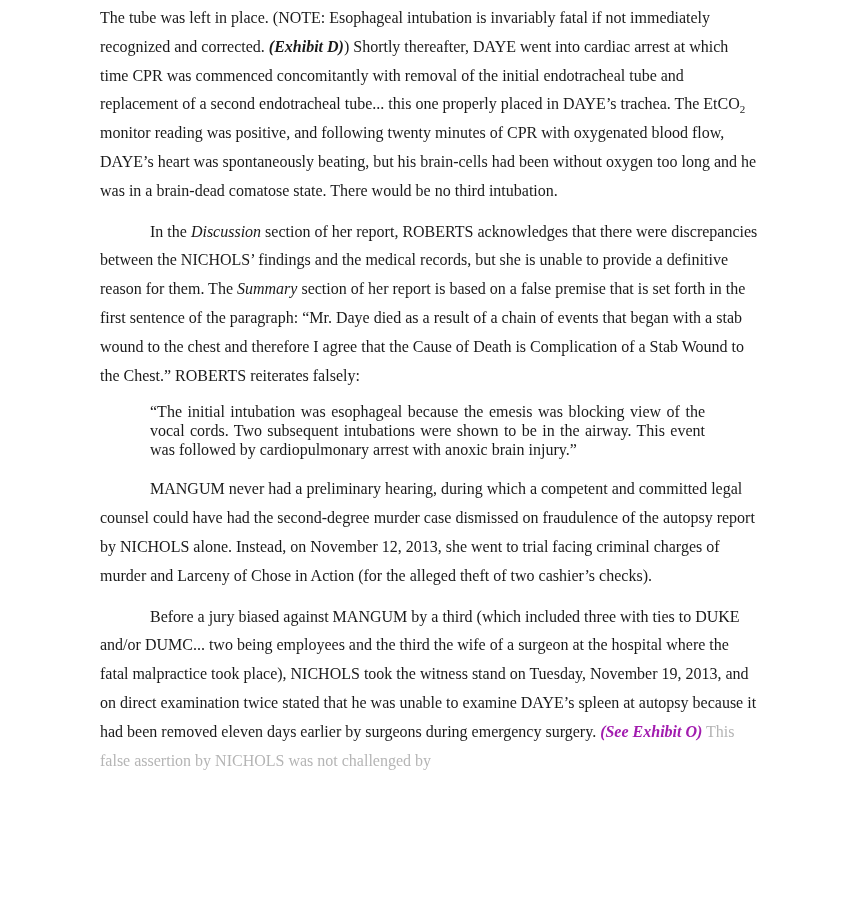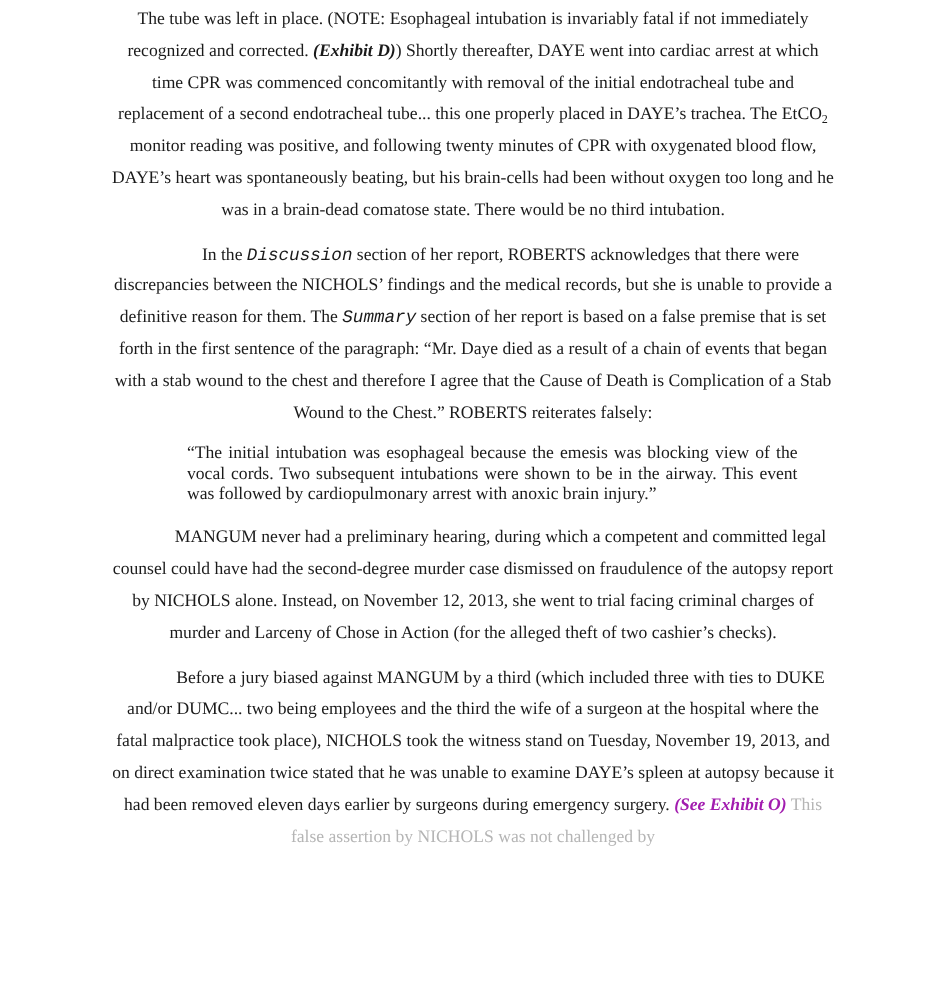--- a/index.html
+++ b/index.html
@@ -18,33 +18,33 @@
     .page {
       position: absolute;
       left: 100px;
       top: 4px;
       width: 660px;
     }
     .para {
       font-size: 16px;
       line-height: 28.8px;
       margin: 0 0 12px 0;
-      text-align: center;
+      text-align: left;
     }
     .para.indent {
       text-indent: 50px;
     }
     .quote {
       font-size: 16px;
       line-height: 19px;
-      margin: 0 0 16px 70px;
+      margin: 0 0 16px 50px;
       width: 555px;
       text-align: justify;
     }
-    .ital { font-style: italic; font-family: Liberation Mono, monospace; }
+    .ital { font-style: italic; }
     .bold-ital { font-style: italic; font-weight: bold; }
     .link {
       font-style: italic;
       font-weight: bold;
       color: #a21caf;
       cursor: pointer;
     }
     .faded { color: #b5b5b5; }
     sub { font-size: 11px; line-height: 0; }
   </style>

